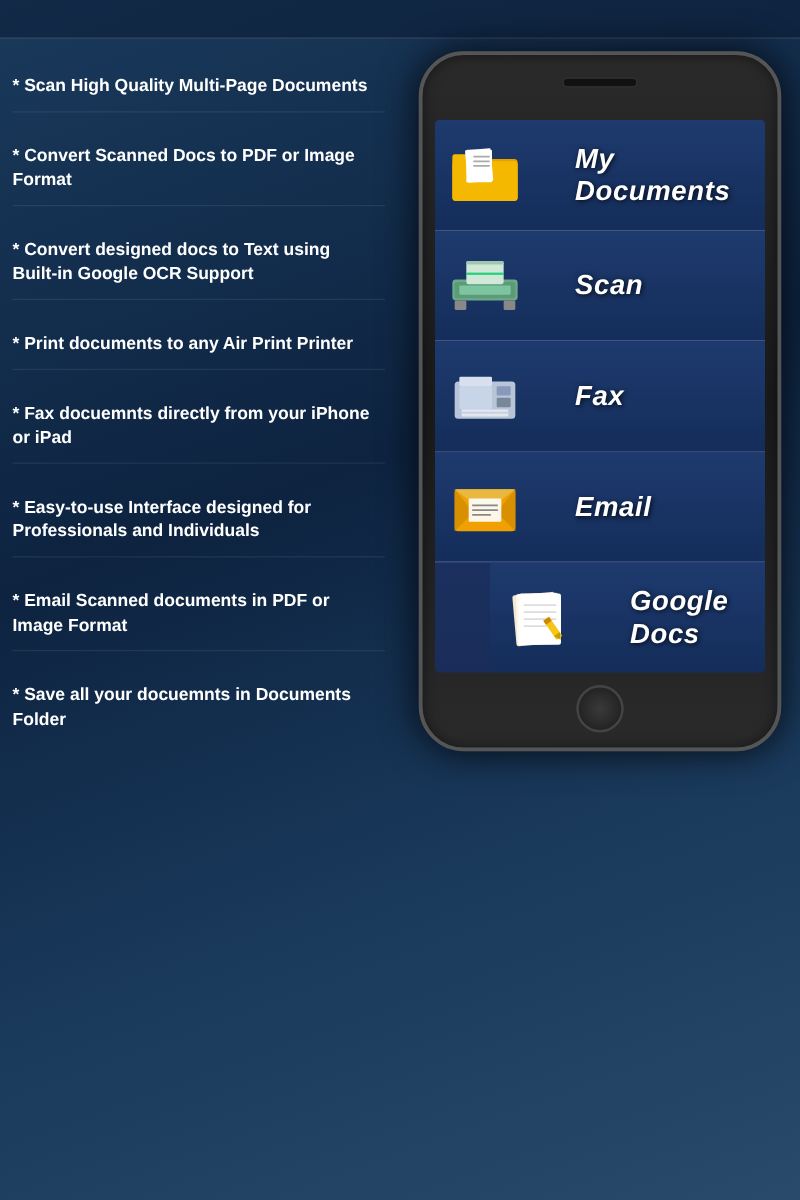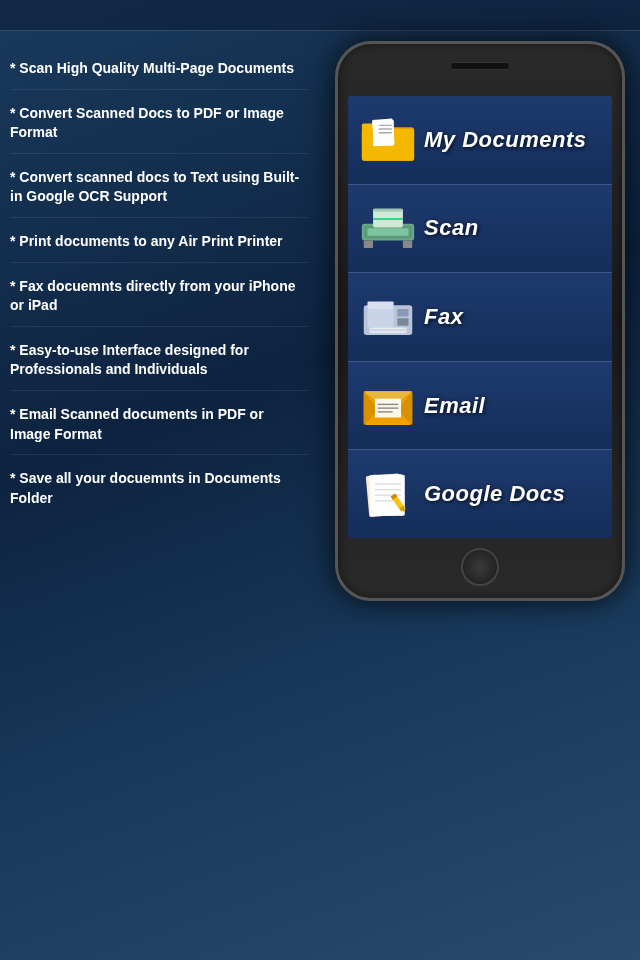--- a/index.html
+++ b/index.html
@@ -34,21 +34,21 @@
       flex-direction: row;
       height: calc(960px - 60px);
     }
 
     
     .left-panel {
       width: 320px;
       padding: 18px 12px 18px 10px;
       display: flex;
       flex-direction: column;
-      gap: 4px;
+      gap: 15px;
     }
 
     .feature-item {
       color: #ffffff;
       font-size: 14px;
       font-weight: bold;
       line-height: 1.4;
       padding: 10px 6px 10px 0;
       border-bottom: 1px solid rgba(255,255,255,0.08);
     }
@@ -120,24 +120,26 @@
     }
 
     .menu-item {
       display: flex;
       align-items: center;
       padding: 8px 12px;
       border-bottom: 1px solid rgba(255,255,255,0.15);
       flex: 1;
       background: linear-gradient(180deg, rgba(30,58,110,1) 0%, rgba(20,45,90,1) 100%);
       min-height: 68px;
+      gap: 36px;
     }
 
     .menu-item:last-child {
       border-bottom: none;
+      margin-left: 44px;
     }
 
     .menu-icon-area {
       width: 56px;
       height: 56px;
       display: flex;
       align-items: center;
       justify-content: center;
       flex-shrink: 0;
     }
@@ -158,21 +160,21 @@
 
 <div class="header">
   <span class="header-title"></span>
 </div>
 
 <div class="main-content">
 
   <div class="left-panel" id="feature-list">
   <div class="feature-item">* Scan High Quality Multi-Page Documents</div>
       <div class="feature-item">* Convert Scanned Docs to PDF or Image Format</div>
-      <div class="feature-item">* Convert scanned docs to Text using Built-in Google OCR Support</div>
+      <div class="feature-item">* Convert designed docs to Text using Built-in Google OCR Support</div>
       <div class="feature-item">* Print documents to any Air Print Printer</div>
       <div class="feature-item">* Fax docuemnts directly from your iPhone or iPad</div>
       <div class="feature-item">* Easy-to-use Interface designed for Professionals and Individuals</div>
       <div class="feature-item">* Email Scanned documents in PDF or Image Format</div>
       <div class="feature-item">* Save all your docuemnts in Documents Folder</div>
     </div>
 
   <div class="right-panel">
     <div class="phone-frame">
       <div class="phone-speaker"></div>

